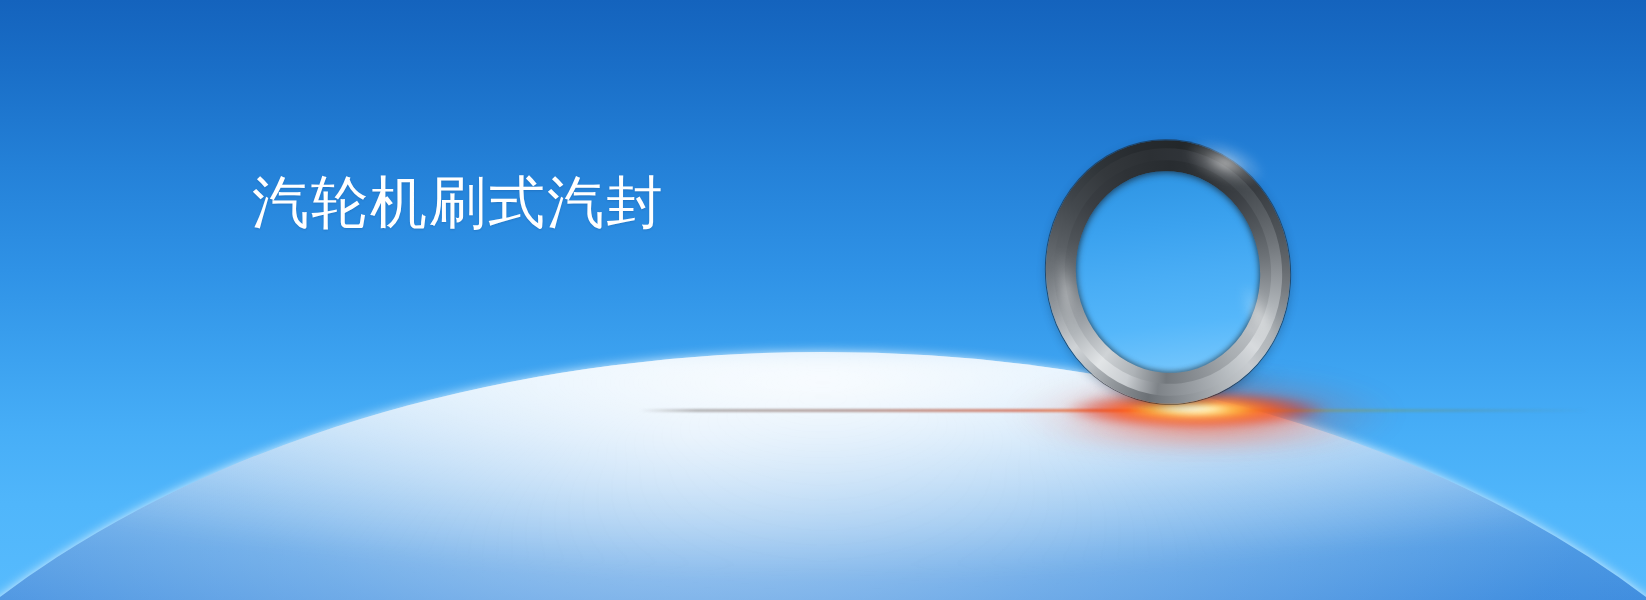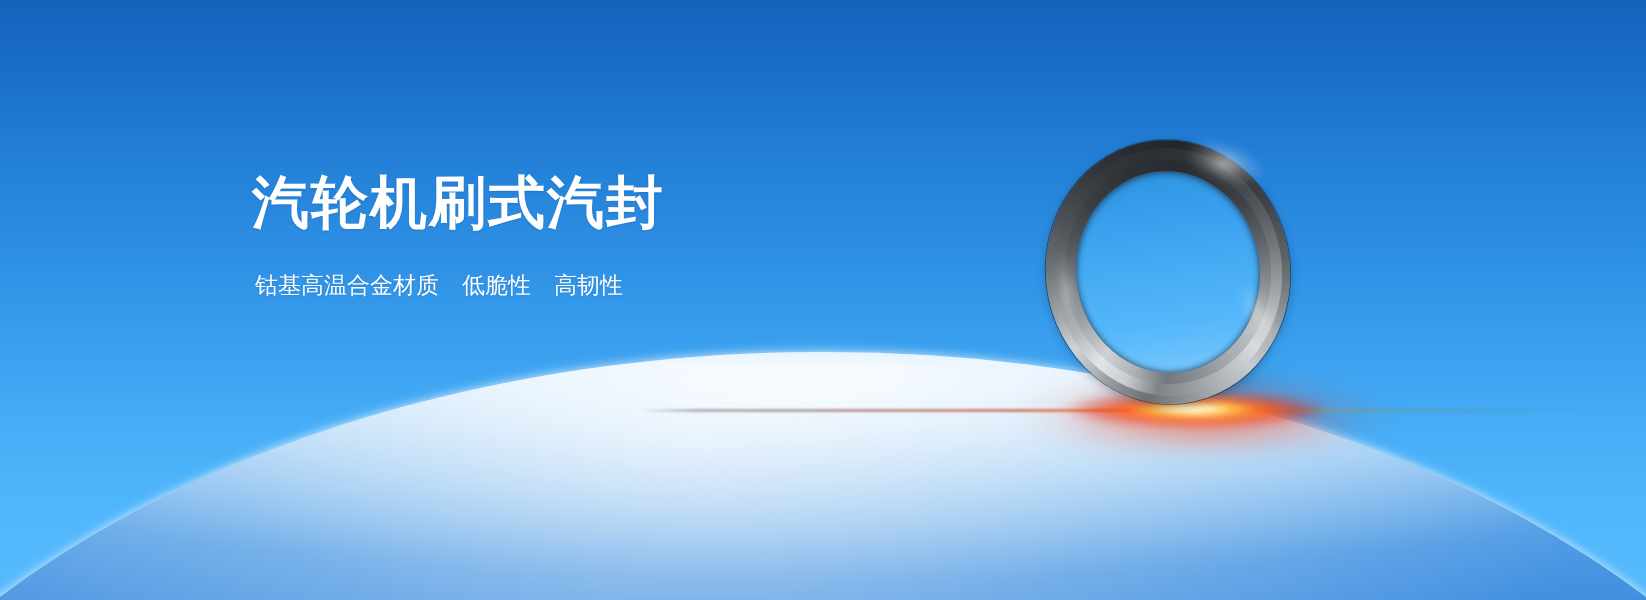--- a/index.html
+++ b/index.html
@@ -319,21 +319,21 @@
   .copy{
     position:absolute;
     left:0; top:0;
     width:1646px; height:600px;
   }
   .headline{
     position:absolute;
     left:252px; top:173px;
     font-size:57px;
     line-height:1.05;
-    font-weight:bold;
+    font-weight:normal;
     color:#ffffff;
     letter-spacing:2px;
     white-space:nowrap;
     text-shadow:0 1px 2px rgba(10,50,100,0.18);
   }
   .subline{
     position:absolute;
     font-size:23px;
     line-height:1.35;
     font-weight:normal;
@@ -448,16 +448,15 @@
     <div class="ring-bevel"></div>
     <div class="ring-inner-face"></div>
     <div class="ring-hole"></div>
     <div class="ring-spec-a"></div>
     <div class="ring-spec-b"></div>
     <div class="ring-spec-c"></div>
   </div>
 
   <div class="copy">
     <div class="headline">汽轮机刷式汽封</div>
-    <div class="subline subline-1">钴基高温合金材质　低脆性　高韧性</div>
   </div>
 
 </div>
 
 </body></html>

